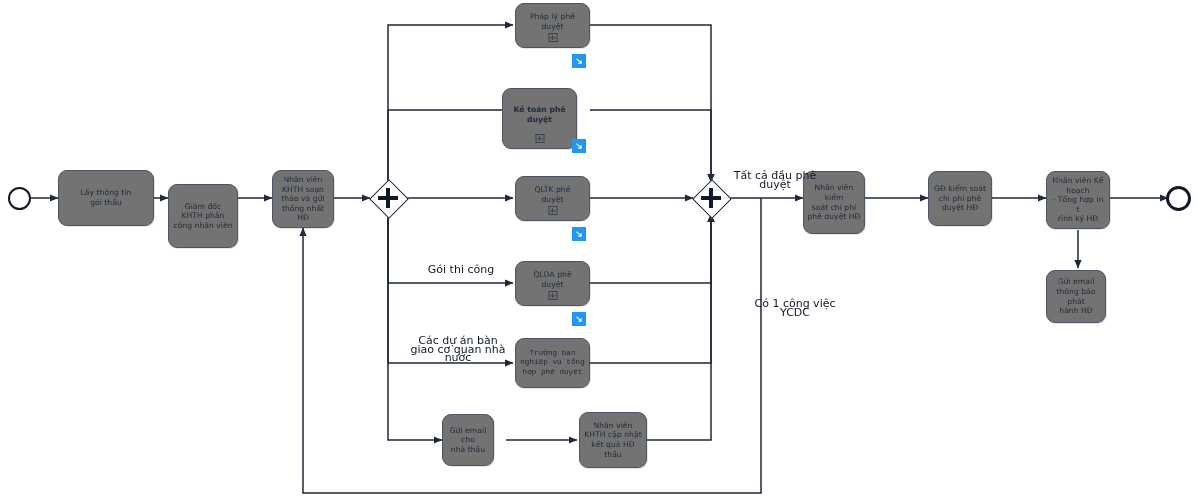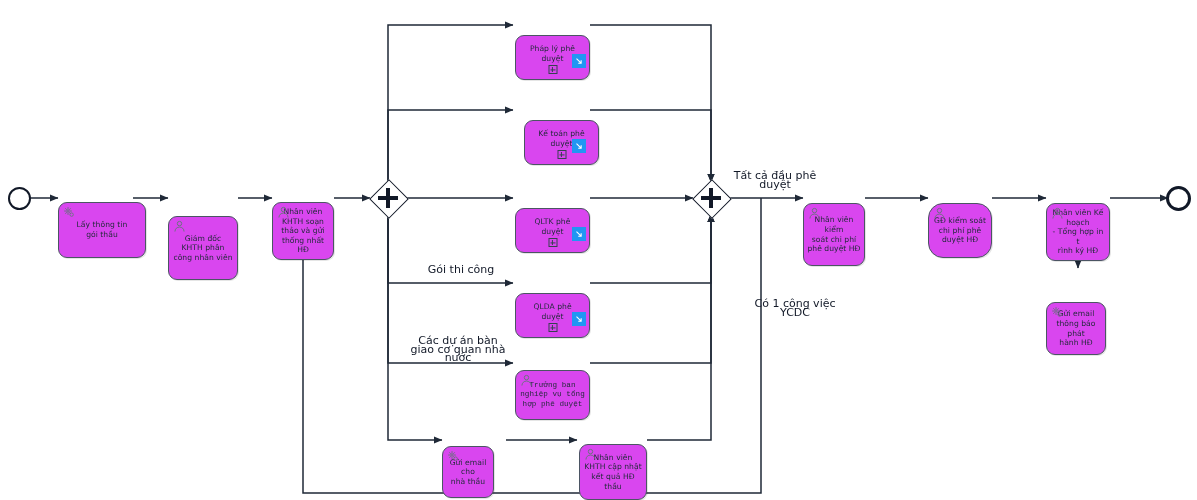--- a/index.html
+++ b/index.html
@@ -7,24 +7,23 @@
   #canvas{position:relative;width:1197px;height:500px;background:#fff;overflow:hidden;}
   svg#wires{position:absolute;left:0;top:0;width:1197px;height:500px;pointer-events:none;}
 
   .node{position:absolute;box-sizing:border-box;}
 
   
   .event{border:2.5px solid #111827;border-radius:50%;background:#fff;}
 
   
   .task{
-    border:1.6px solid #4b5563;border-radius:9px;background:#d946ef;
+    border:1.6px solid #4b5563;border-radius:9px;background:#737373;
     display:flex;align-items:center;justify-content:center;
     box-shadow:1px 1px 0 rgba(0,0,0,.10);
-    margin-top:32px;
   }
   .task-label{
     font-size:7.6px;line-height:9.6px;color:#1f2937;text-align:center;
     padding:0 3px;letter-spacing:.05px;
   }
 
   
   .ticon{position:absolute;left:4px;top:3px;width:13px;height:13px;}
   .ticon svg{display:block;}
 
@@ -128,21 +127,21 @@
     <div class="gw-shape"></div>
     <div class="gw-plus"></div>
     <div class="gw-plus2"></div>
   </div>
   <div class="node gateway" style="left:693px;top:180px;">
     <div class="gw-shape"></div>
     <div class="gw-plus"></div>
     <div class="gw-plus2"></div>
   </div>
 
-  <div class="node task" style="left:58px;top:170px;width:88px;height:56px;">
+  <div class="node task" style="left:58px;top:170px;width:96px;height:56px;">
     <span class="ticon">
       <svg viewBox="0 0 16 16" width="13" height="13">
         <g fill="none" stroke="#6b7280" stroke-width="1.1">
           <circle cx="6.2" cy="6.2" r="2.6"></circle>
           <circle cx="6.2" cy="6.2" r="0.9"></circle>
           <path d="M6.2 1.4v1.4M6.2 9.6v1.4M1.4 6.2h1.4M9.6 6.2h1.4M2.8 2.8l1 1M8.6 8.6l1 1M9.6 2.8l-1 1M2.8 9.6l1-1"></path>
           <circle cx="10.6" cy="10.6" r="2.1"></circle>
         </g>
       </svg>
     </span>
@@ -183,21 +182,21 @@
     <span class="task-label" style="transform: translateY(-4px); white-space: pre-line;">Pháp lý phê
 duyệt</span>
     <span class="submark"></span>
   </div>
   <div class="drill" style="left:572px;top:54px;">
     <svg viewBox="0 0 12 12" width="10" height="10">
         <path d="M3 3.2 L8.2 8.2 M8.6 5.2 L8.6 8.7 L5.1 8.7" stroke="#fff" stroke-width="1.3" fill="none"></path>
       </svg>
   </div>
 
-  <div class="node task" style="left:524px;top:88px;width:75px;height:45px;">
+  <div class="node task" style="left:502px;top:88px;width:75px;height:61px;font-weight:bold;">
     <span class="task-label" style="transform: translateY(-4px); white-space: pre-line;">Kế toán phê
 duyệt</span>
     <span class="submark"></span>
   </div>
   <div class="drill" style="left:572px;top:139px;">
     <svg viewBox="0 0 12 12" width="10" height="10">
         <path d="M3 3.2 L8.2 8.2 M8.6 5.2 L8.6 8.7 L5.1 8.7" stroke="#fff" stroke-width="1.3" fill="none"></path>
       </svg>
   </div>
 
@@ -274,21 +273,21 @@
           <circle cx="8" cy="4.4" r="2.7"></circle>
           <path d="M2.4 14.2c0-3.3 2.5-5.5 5.6-5.5s5.6 2.2 5.6 5.5"></path>
         </g>
       </svg>
     </span>
     <span class="task-label" style="white-space: pre-line;">Nhân viên kiểm
 soát chi phí
 phê duyệt HĐ</span>
   </div>
 
-  <div class="node task" style="left:928px;top:171px;width:64px;height:55px;border-radius:15px;">
+  <div class="node task" style="left:928px;top:171px;width:64px;height:55px;">
     <span class="ticon">
       <svg viewBox="0 0 16 16" width="13" height="13">
         <g fill="none" stroke="#6b7280" stroke-width="1.2">
           <circle cx="8" cy="4.4" r="2.7"></circle>
           <path d="M2.4 14.2c0-3.3 2.5-5.5 5.6-5.5s5.6 2.2 5.6 5.5"></path>
         </g>
       </svg>
     </span>
     <span class="task-label" style="white-space: pre-line;">GĐ kiểm soát
 chi phí phê

